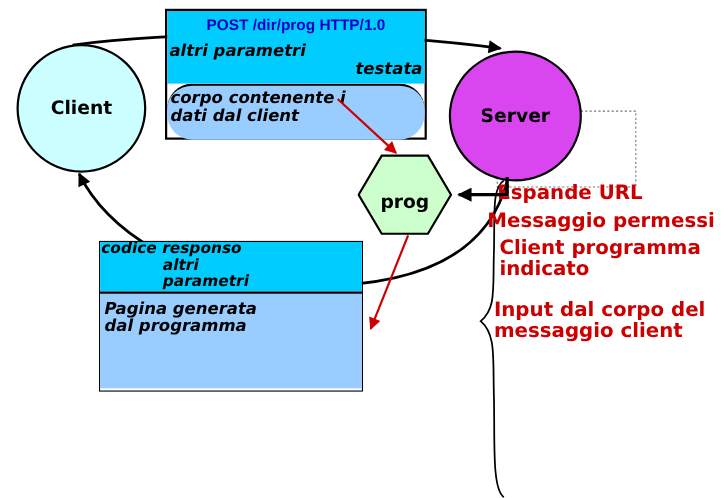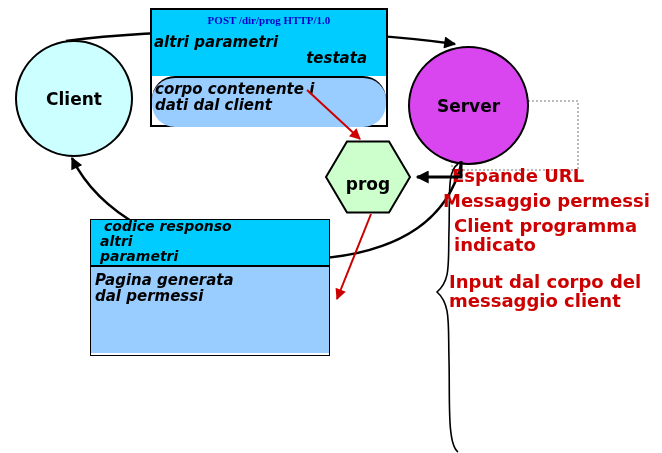--- a/index.html
+++ b/index.html
@@ -30,35 +30,35 @@
   
   .request-box{
     position:absolute;left:150px;top:8px;width:238px;height:119px;
     border:2px solid #000;box-sizing:border-box;z-index:1;
   }
   .req-head{height:66px;background:#00CCFF;box-sizing:border-box;}
   .req-body{height:51px;background:#99CCFF;border-top:2px solid #000;box-sizing:border-box;
     font-weight:bold;font-style:italic;font-size:15px;line-height:16px;
     padding:3px 0 0 3px;white-space:pre-line;border-radius:23px;}
   .post-line{
-    font-family:Liberation Serif, serif;
-    font-weight:bold;font-size:11px;color:#0000CC;text-align:center;padding-top:4px;
+    font-family:Liberation Sans, sans-serif;
+    font-weight:bold;font-size:14px;color:#0000CC;text-align:center;padding-top:4px;
   }
   .hdr-params{font-weight:bold;font-style:italic;font-size:15px;padding-left:2px;margin-top:7px;}
-  .hdr-tag{font-weight:bold;font-style:italic;font-size:15px;text-align:right;padding-right:19px;margin-top:-2px;}
+  .hdr-tag{font-weight:bold;font-style:italic;font-size:15px;text-align:right;padding-right:2px;margin-top:-2px;}
 
   
   .response-box{
     position:absolute;left:90px;top:219px;width:240px;height:137px;
     border:1.5px solid #000;box-sizing:border-box;z-index:1;
   }
   .resp-head{height:45px;background:#00CCFF;box-sizing:border-box;
     font-weight:bold;font-style:italic;font-size:14px;line-height:13px;}
-  .status-line{padding-left:13px;margin-top:0px;}
-  .resp-params{padding-left:9px;margin-top:1px;white-space:pre-line;line-height:15px;}
+  .status-line{padding-left:1px;margin-top:0px;}
+  .resp-params{padding-left:9px;margin-top:1px;white-space:pre-line;line-height:15px;margin-left:48px;}
   .resp-body{height:88px;background:#99CCFF;border-top:2px solid #000;box-sizing:border-box;
     font-weight:bold;font-style:italic;font-size:15px;line-height:16px;
     padding:5px 0 0 4px;white-space:pre-line;}
 
   
   .step{
     position:absolute;color:#CC0000;font-weight:bold;font-size:18px;line-height:19px;
     white-space:pre-line;z-index:2;letter-spacing:0px;
   }
   .s1{left:452px;top:166px;}
@@ -110,21 +110,21 @@
 dati dal client</div>
   </div>
 
   <div class="response-box">
     <div class="resp-head">
       <div class="status-line">codice responso</div>
       <div class="resp-params">altri
 parametri</div>
     </div>
     <div class="resp-body">Pagina generata
-dal permessi</div>
+dal programma</div>
   </div>
 
   <div class="hex-wrap">
     <svg width="86" height="74">
       <polygon points="1,37 22,1.5 64,1.5 85,37 64,72.5 22,72.5" fill="#CCFFCC" stroke="#000" stroke-width="2"></polygon>
     </svg>
     <div class="hex-label">prog</div>
   </div>
 
   <div class="step s1">Espande URL</div>

